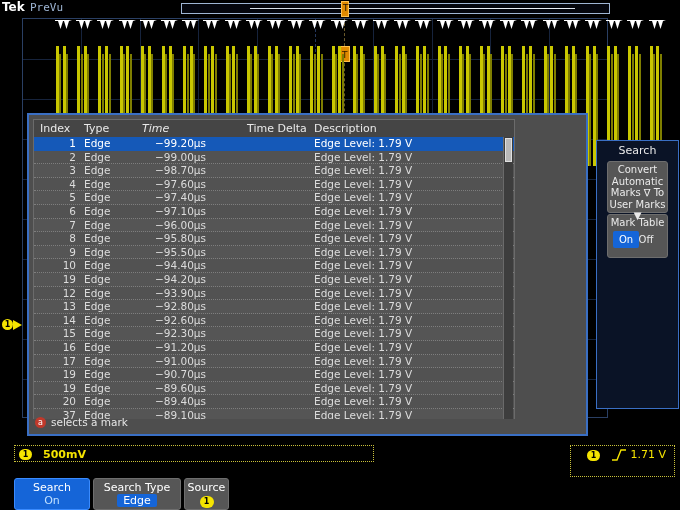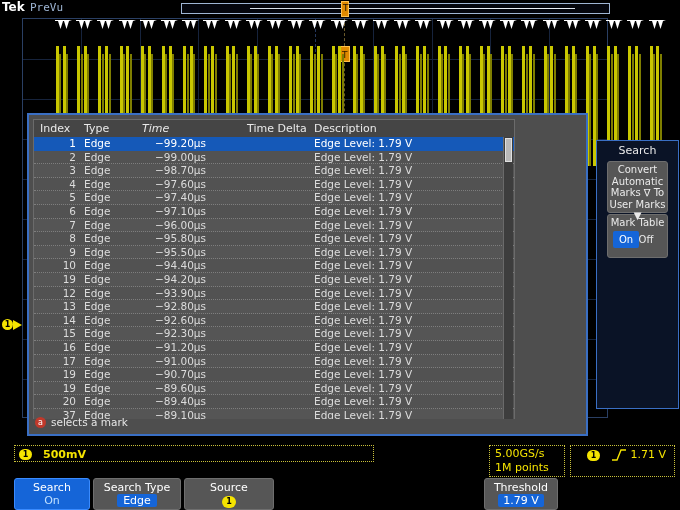--- a/index.html
+++ b/index.html
@@ -119,21 +119,21 @@
   
   #btnbar{position:absolute;left:0;top:478px;width:680px;height:32px;background:#000;}
   .bbtn{position:absolute;top:0;height:32px;border-radius:3px;box-sizing:border-box;
         text-align:center;color:#fff;font-size:11px;}
   .bbtn .lbl{display:block;margin-top:3px;line-height:12px;}
   .bbtn .val{display:block;line-height:13px;}
   #b-search{left:14px;width:76px;background:#1565d8;border:1px solid #3a8bff;}
   #b-search .val{color:#bfe0ff;}
   #b-type{left:93px;width:88px;background:#565656;border:1px solid #6e6e6e;}
   #b-type .val span{background:#1565d8;color:#fff;padding:0 6px;border-radius:2px;}
-  #b-source{left:184px;width:90px;background:#565656;border:1px solid #6e6e6e;}
+  #b-source{left:184px;width:45px;background:#565656;border:1px solid #6e6e6e;}
   #src-badge{display:inline-block;width:14px;height:12px;border-radius:7px;background:#f5e400;color:#000;
              font-size:8px;font-weight:bold;text-align:center;line-height:12px;}
   #b-slope{left:252px;width:78px;background:#565656;border:1px solid #6e6e6e;}
   #slope-icons{position:relative;height:15px;margin-top:1px;}
   #slope-icons .si{position:absolute;top:0;width:22px;height:15px;}
   #si0{left:2px;background:#1565d8;border:1px solid #74b2ff;box-sizing:border-box;}
   #si1{left:27px;} #si2{left:52px;}
   #b-thresh{left:484px;width:74px;background:#565656;border:1px solid #6e6e6e;}
   #b-thresh .val span{background:#1565d8;color:#fff;padding:0 5px;border-radius:2px;}
 
@@ -635,24 +635,20 @@
 
   </div>
 
   <div id="readout-ch">
     <div id="ch-badge">1</div>
     <div id="ch-val">500mV</div>
   </div>
 
 
 
-  <div id="readout-acq">
-    <div id="acq1">5.00GS/s</div>
-    <div id="acq2">1M points</div>
-  </div>
 
   <div id="readout-trig">
     <div id="trg-badge">1</div>
     <svg id="trg-slope" width="16" height="14" viewBox="0 0 16 14">
       <path d="M1 12 L6 12 L10 2 L15 2" fill="none" stroke="#f5e400" stroke-width="1.4"></path>
     </svg>
     <div id="trg-lvl">1.71 V</div>
   </div>
 
   <div id="btnbar">
@@ -666,19 +662,15 @@
       <span class="lbl">Search Type</span>
       <span class="val"><span>Edge</span></span>
     </div>
 
     <div class="bbtn" id="b-source">
       <span class="lbl">Source</span>
       <span class="val"><span id="src-badge">1</span></span>
     </div>
 
 
-    <div class="bbtn" id="b-thresh">
-      <span class="lbl">Threshold</span>
-      <span class="val"><span>1.79 V</span></span>
-    </div>
   </div>
 
 </div>
 
 </body></html>

